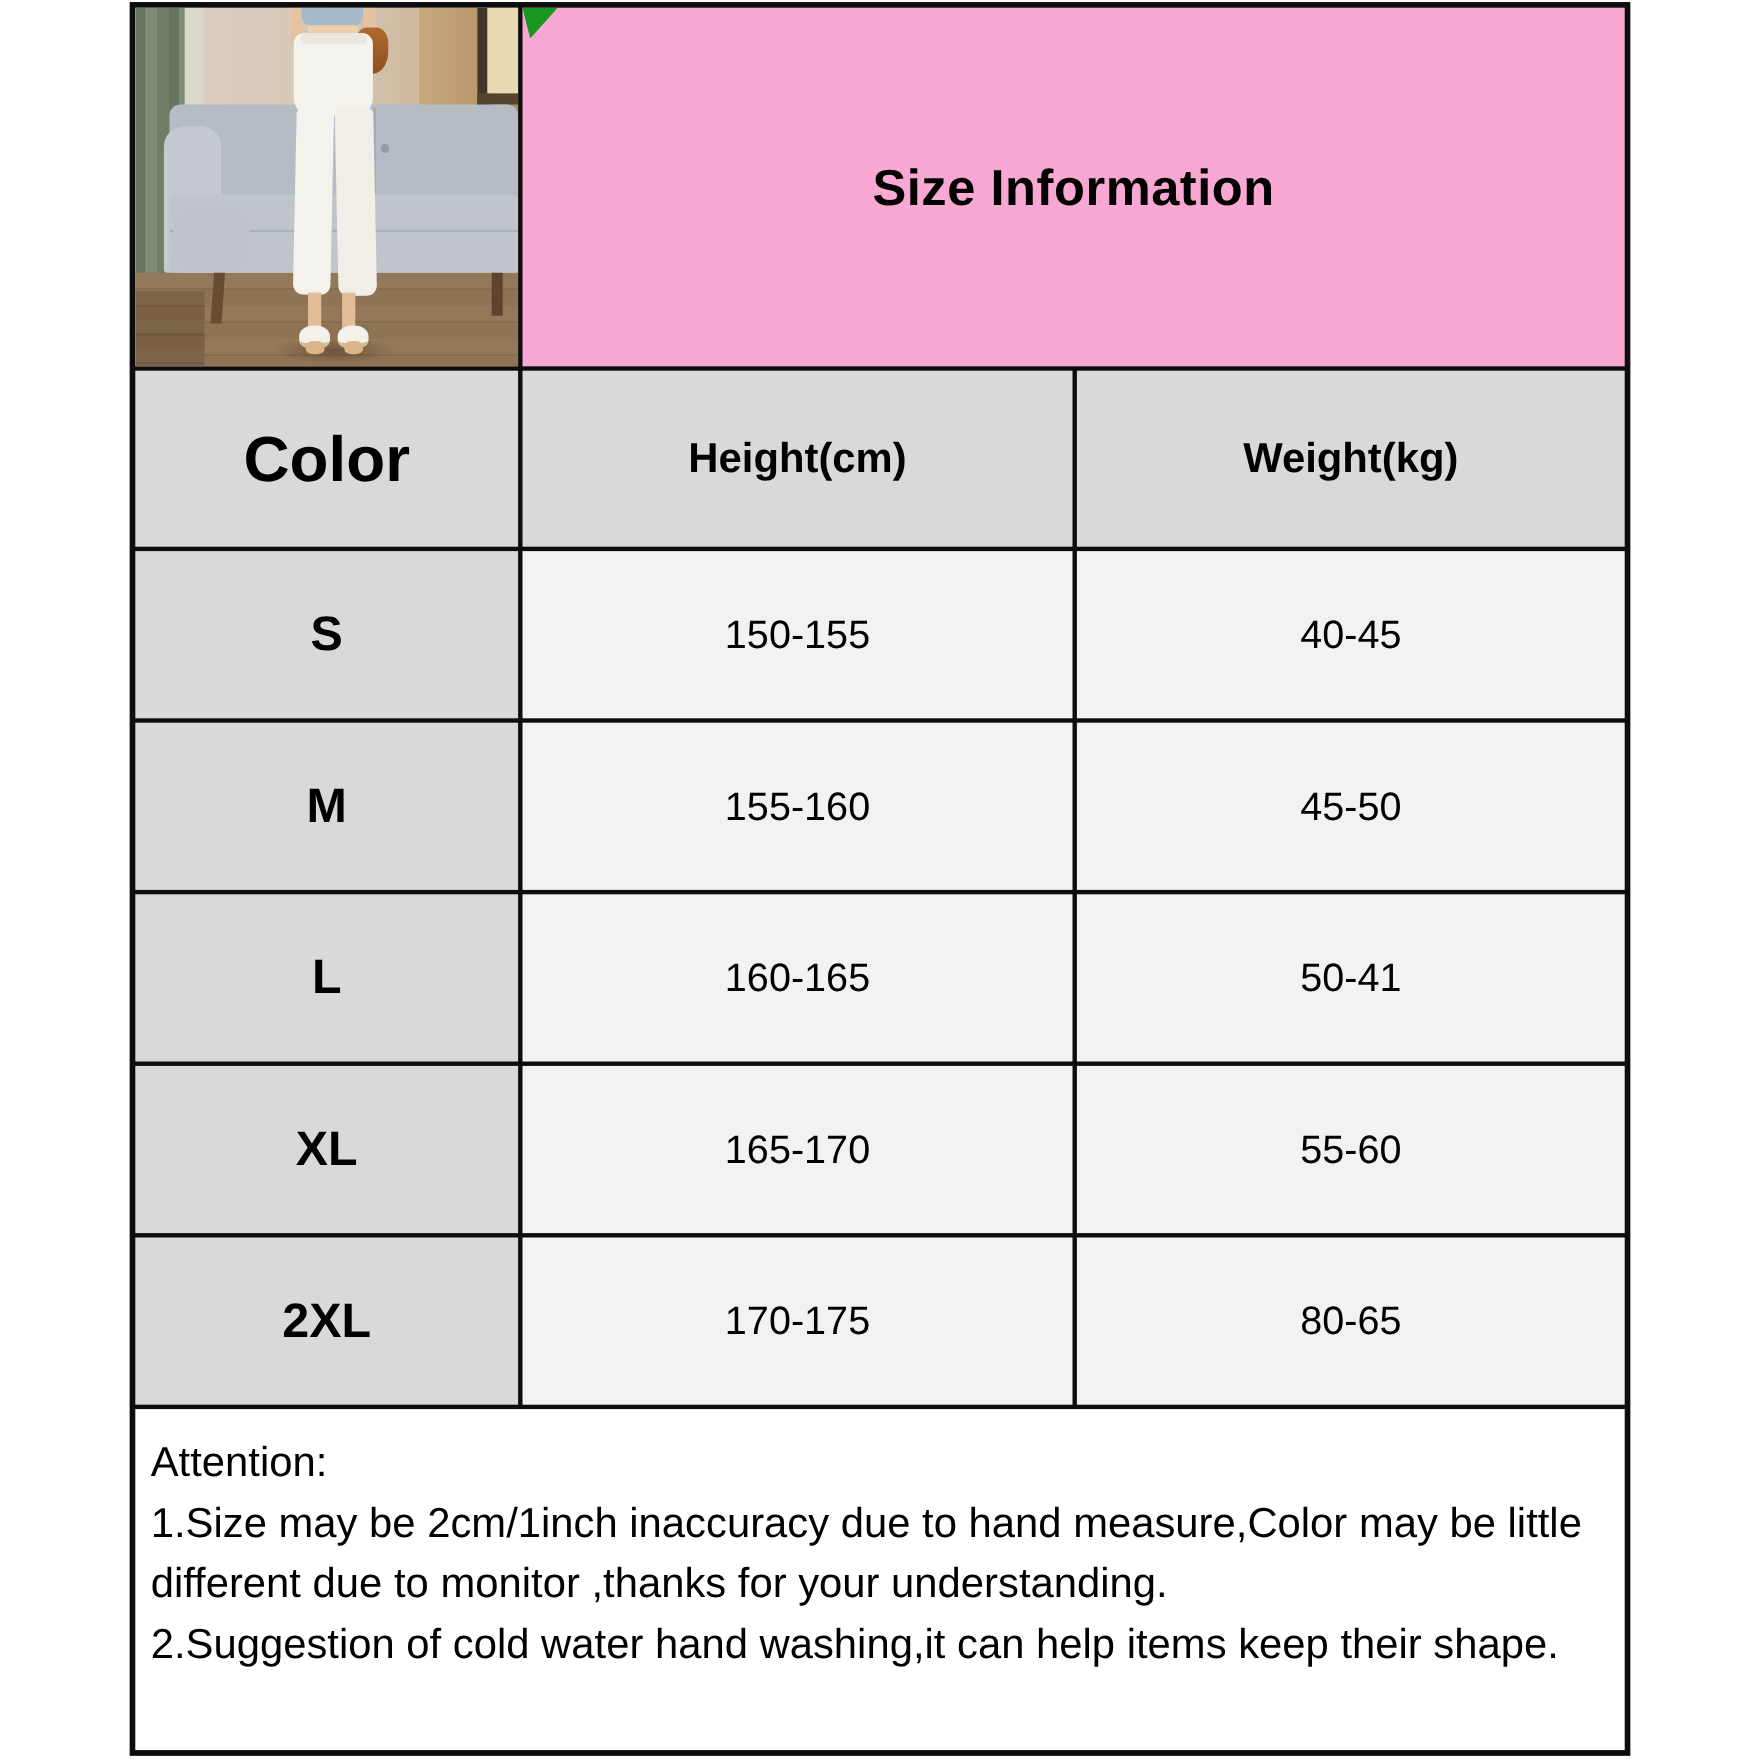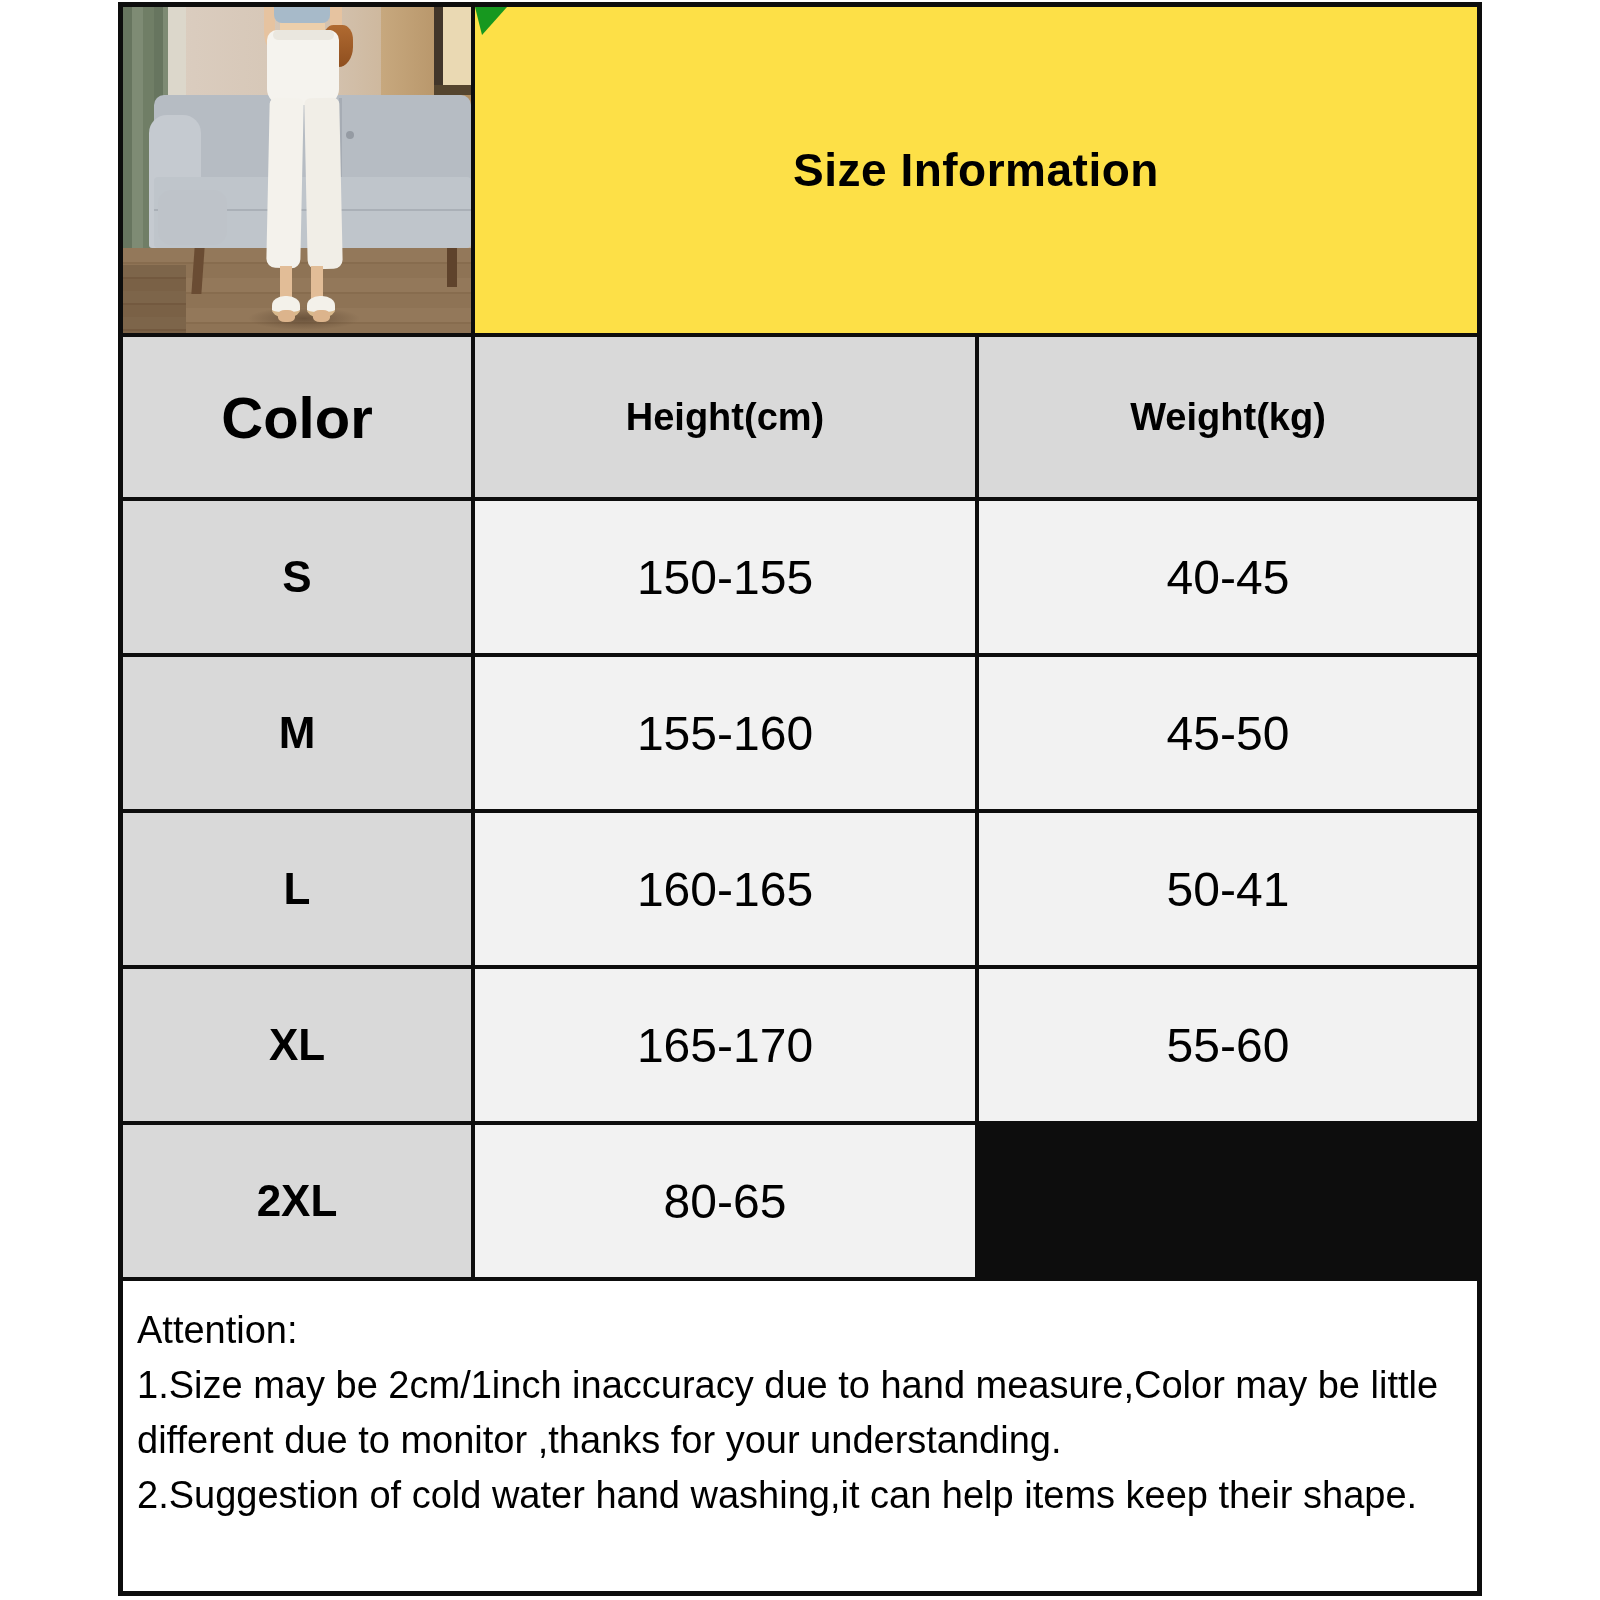--- a/index.html
+++ b/index.html
@@ -10,29 +10,29 @@
   
   .sheet{
     position:absolute;left:118px;top:2px;width:1364px;height:1594px;
     box-sizing:border-box;border:5px solid #0d0d0d;background:#0d0d0d;
     display:grid;
     grid-template-columns:348px 500px 1fr;
     grid-template-rows:326px 160px repeat(5,152px) 1fr;
     gap:4px;
   }
   .cell{display:flex;align-items:center;justify-content:center;overflow:hidden;position:relative;}
-  .cell-title{grid-column:2/4;background:#fde047;text-align:center;}
+  .cell-title{grid-column:2/4;background:#f9a8d4;text-align:center;}
   .title-text{font-size:46px;font-weight:bold;letter-spacing:0.5px;}
   .corner-tri{position:absolute;left:0;top:0;width:32px;height:28px;background:#17981f;
     -webkit-clip-path:polygon(0 0,100% 0,22% 100%);clip-path:polygon(0 0,100% 0,22% 100%);}
   .hdr{background:#d9d9d9;font-weight:bold;}
   .hdr-size{font-size:58px;}
   .hdr-col{font-size:38px;}
   .rowlabel{background:#d9d9d9;font-weight:bold;font-size:44px;}
-  .val{background:#f2f2f2;font-size:48px;}
+  .val{background:#f2f2f2;font-size:36px;}
   .attention{
     grid-column:1/4;background:#ffffff;display:block;
     padding:22px 14px;box-sizing:border-box;
     font-size:38px;line-height:1.45;text-align:left;
   }
   .attention p{margin:0;}
   
   .photo{background:#d6c8ba;}
   .photo,.photo *{pointer-events:none;}
   .ab{position:absolute;}
@@ -137,20 +137,21 @@
 
     <div class="cell rowlabel">L</div>
     <div class="cell val">160-165</div>
     <div class="cell val">50-41</div>
 
     <div class="cell rowlabel">XL</div>
     <div class="cell val">165-170</div>
     <div class="cell val">55-60</div>
 
     <div class="cell rowlabel">2XL</div>
+    <div class="cell val">170-175</div>
     <div class="cell val">80-65</div>
 
     <div class="cell attention">
       <p>Attention:</p>
       <p>1.Size may be 2cm/1inch inaccuracy due to hand measure,Color may be little different due to monitor ,thanks for your understanding.</p>
       <p>2.Suggestion of cold water hand washing,it can help items keep their shape.</p>
     </div>
 
   </div>
 </div>

